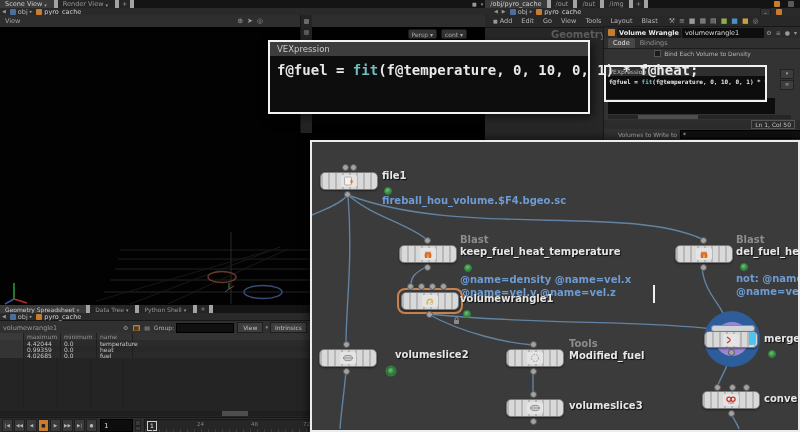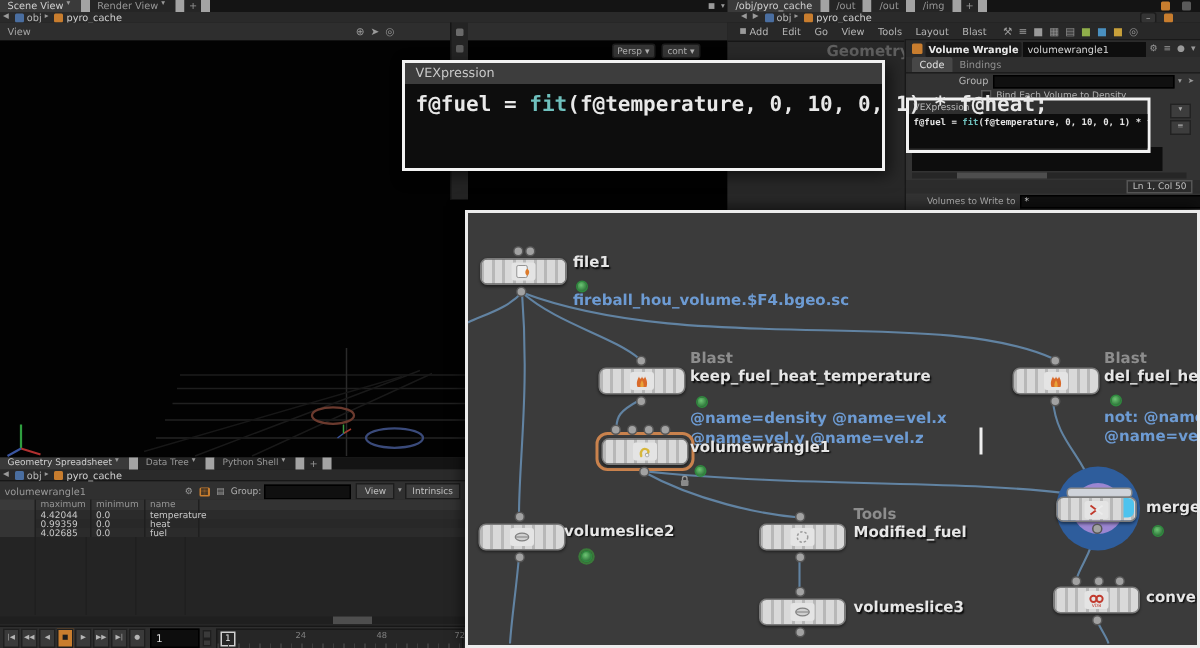--- a/index.html
+++ b/index.html
@@ -1,21 +1,21 @@
 <!DOCTYPE html>
 <html><head>
 <meta charset="utf-8">
 <style>
   html,body{margin:0;padding:0;background:#111;}
   #stage{position:relative;width:800px;height:432px;background:#1d1d1d;overflow:hidden;
          font-family:"DejaVu Sans",sans-serif;-webkit-font-smoothing:antialiased;}
   .abs{position:absolute;}
   .row{display:flex;align-items:center;}
-  .tab{height:100%;display:flex;align-items:flex-start;padding:0 5px;background:#252525;color:#969696;
-       font-size:6.5px;border-right:6px solid #a3a3a3;white-space:nowrap;}
+  .tab{height:100%;display:flex;align-items:flex-end;padding:0 5px;background:#252525;color:#969696;
+       font-size:6.5px;border-right:4px solid #a3a3a3;white-space:nowrap;}
   .tab.active{background:#3a3a3a;color:#cfcfcf;}
   .crumbtxt{font-size:6.5px;color:#b8b8b8;white-space:nowrap;}
   .chip{width:6px;height:6px;border-radius:1px;margin:0 2px;}
   .icn{font-size:7px;color:#9a9a9a;margin:0 2px;line-height:1;}
   .menuitem{font-size:6.5px;color:#b5b5b5;margin-right:9px;white-space:nowrap;}
   .pill{height:8px;background:#343434;border:1px solid #1c1c1c;border-radius:2px;color:#b0b0b0;
         font-size:6px;display:flex;align-items:center;padding:0 3px;}
   
   #net{position:absolute;left:310px;top:140px;width:486px;height:288px;background:#3b3b3b;
        border:2px solid #ececec;box-shadow:-3px -3px 8px rgba(0,0,0,.5);overflow:hidden;}
@@ -178,26 +178,20 @@
       <span style="font-size:6.5px;color:#d8d8d8;background:#0e0e0e;padding:1px 3px;margin-left:1px;flex:1;white-space:nowrap">volumewrangle1</span>
       <span class="icn" style="font-size:6px">⚙</span>
       <span class="icn" style="font-size:6px">≡</span>
       <span class="icn" style="font-size:6px">●</span>
       <span class="icn" style="font-size:6px">▾</span>
     </div>
     <div class="row" style="height:10px;background:#2f2f2f;border-bottom:1px solid #1d1d1d;padding-left:4px;">
       <span style="font-size:6.5px;color:#e0e0e0;background:#474747;padding:1px 5px;border-radius:2px 2px 0 0;">Code</span>
       <span style="font-size:6.5px;color:#909090;padding:1px 5px;text-align:right;">Bindings</span>
     </div>
-    <div class="row" style="height:10px;padding:0 3px;">
-      <span style="font-size:6.5px;color:#b5b5b5;width:52px;text-align:right;padding-right:3px">Group</span>
-      <span style="flex:1;height:7px;background:#101010;border:1px solid #000;"></span>
-      <span class="icn" style="font-size:5px">▾</span>
-      <span class="icn" style="font-size:5px">➤</span>
-    </div>
     <div class="row" style="height:8px;justify-content:center;">
       <span style="width:5px;height:5px;background:#1c1c1c;border:1px solid #555;margin-right:3px"></span>
       <span style="font-size:6px;color:#b5b5b5">Bind Each Volume to Density</span>
     </div>
 
     <div class="abs" style="left:0;top:38px;width:159px;height:33px;border:2px solid #f2f2f2;background:#2f2f2f;z-index:3;">
       <div style="font-size:6px;color:#bdbdbd;padding:1px 0 1px 3px;">VEXpression</div>
       <div class="codefont" style="background:#0d0d0d;height:21px;padding:2px 0 0 3px;font-size:6px;white-space:nowrap;overflow:hidden">
         <span style="color:#e4e4e4">f@fuel = </span><span style="color:#6fc0bd">fit</span><span style="color:#e4e4e4">(f@temperature, 0, 10, 0, 1) * f@heat;</span>
       </div>
@@ -438,21 +432,21 @@
     <div class="dot" style="left:31px;top:199px"></div>
     <div class="node" style="left:7px;top:207px">
       <span class="ic">
         <svg width="12" height="10" viewBox="0 0 12 10">
             <ellipse cx="6" cy="5" rx="4.5" ry="2.6" fill="#cfcfcf" stroke="#808080" stroke-width="0.8"></ellipse>
             <line x1="1.5" y1="5" x2="10.5" y2="5" stroke="#808080" stroke-width="0.7"></line>
           </svg>
       </span>
     </div>
     <div class="dot" style="left:31px;top:226px"></div>
-    <div class="nlabel" style="left:64px;top:207px">volumeslice2</div>
+    <div class="nlabel" style="left:83px;top:207px">volumeslice2</div>
     <div class="badge" style="left:75px;top:225px;box-shadow:0 0 0 1.5px #3a7a3a"></div>
 
     <div class="dot" style="left:218px;top:199px"></div>
     <div class="node" style="left:194px;top:207px">
       <span class="ic">
         <svg width="12" height="10" viewBox="0 0 12 10">
             <circle cx="6" cy="5" r="3.5" fill="none" stroke="#9a9a9a" stroke-width="1" stroke-dasharray="1.6 1.3"></circle>
           </svg>
       </span>
     </div>

